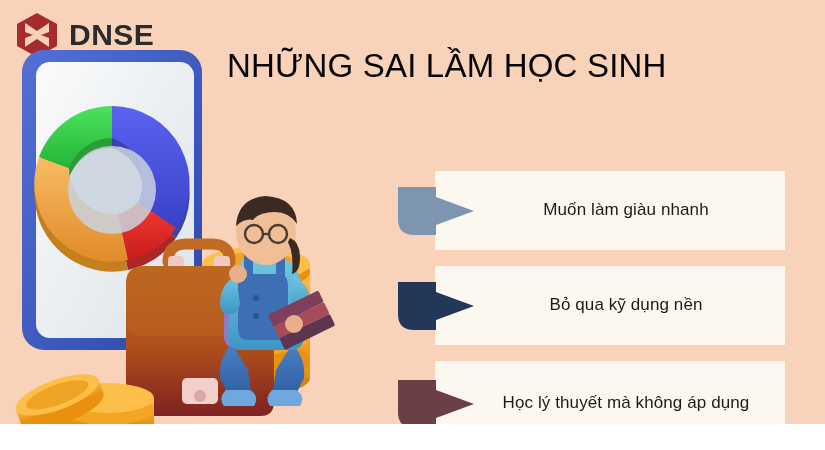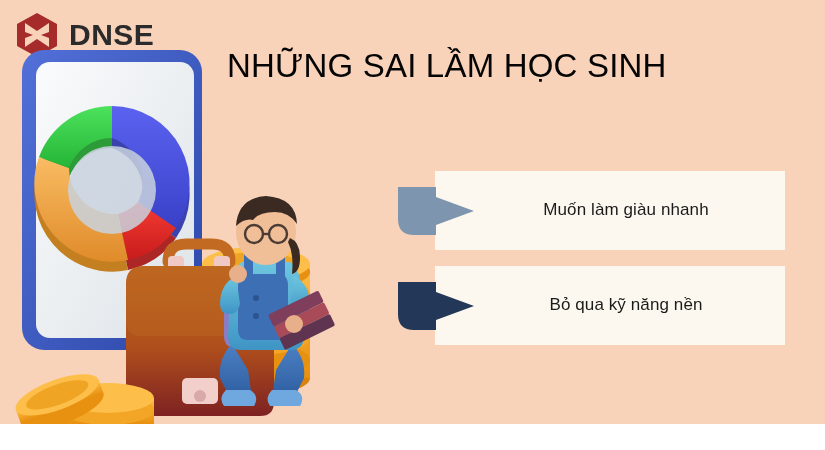--- a/index.html
+++ b/index.html
@@ -279,22 +279,30 @@
       <div class="row-bar">
         <span class="row-label">Muốn làm giàu nhanh</span>
       </div>
       <svg class="row-arrow" viewBox="0 0 80 56">
         <path d="M2 4 h38 v10 l38 14 l-38 14 v10 h-22 q-16 0 -16 -16 Z" fill="#7E95AF"></path>
       </svg>
     </div>
 
     <div class="row">
       <div class="row-bar">
-        <span class="row-label">Bỏ qua kỹ năng nền</span>
+        <span class="row-label">Bỏ qua kỹ dụng nền</span>
       </div>
       <svg class="row-arrow" viewBox="0 0 80 56">
         <path d="M2 4 h38 v10 l38 14 l-38 14 v10 h-22 q-16 0 -16 -16 Z" fill="#233858"></path>
       </svg>
     </div>
 
+    <div class="row tall">
+      <div class="row-bar">
+        <span class="row-label">Học lý thuyết mà không áp dụng</span>
+      </div>
+      <svg class="row-arrow" viewBox="0 0 80 56">
+        <path d="M2 4 h38 v10 l38 14 l-38 14 v10 h-22 q-16 0 -16 -16 Z" fill="#6B3F46"></path>
+      </svg>
+    </div>
 
   </div>
 </div>
 
 </body></html>

